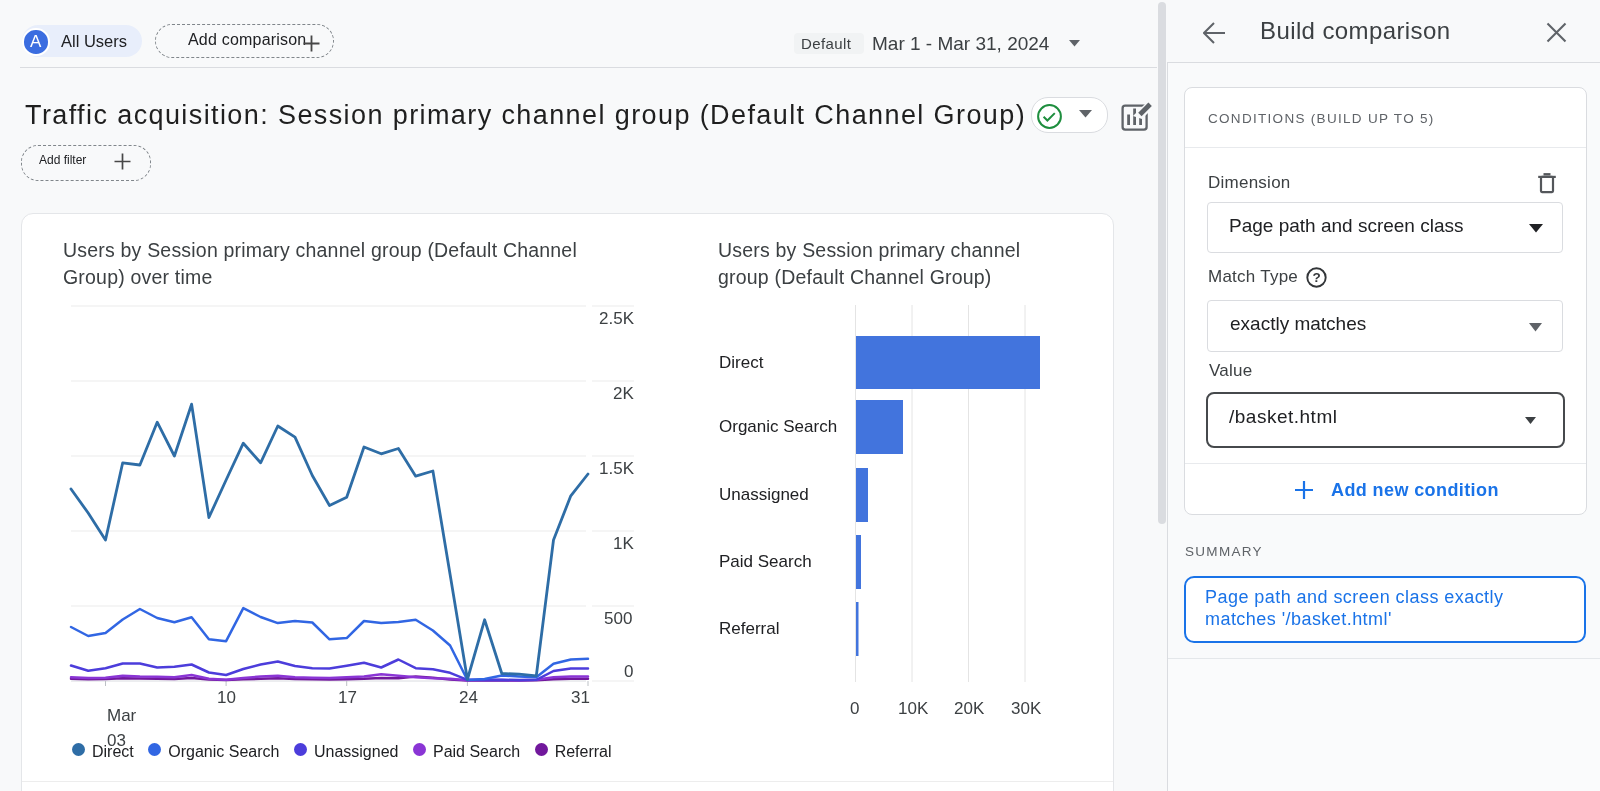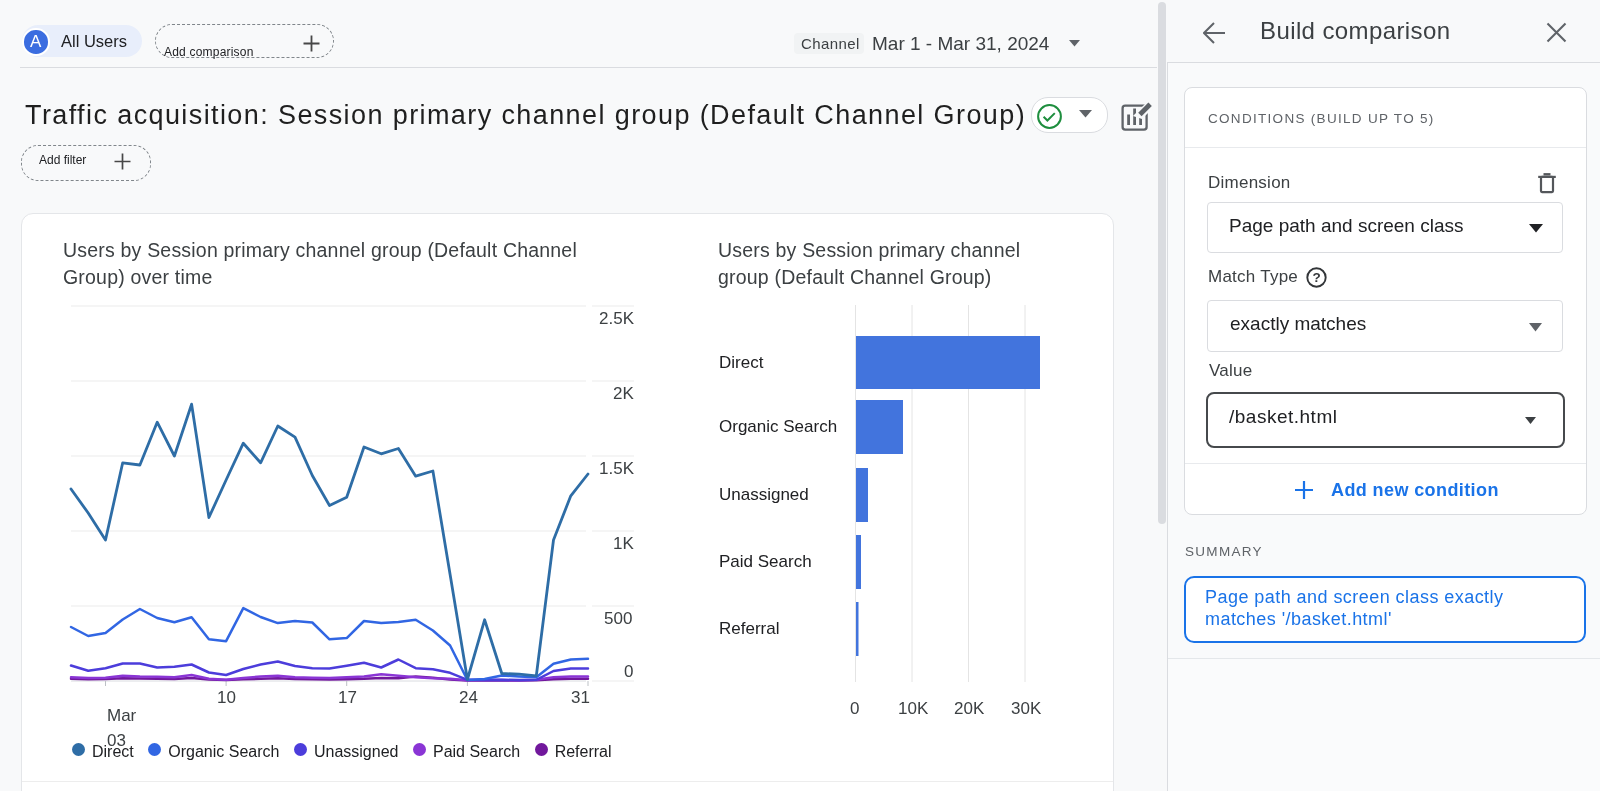--- a/index.html
+++ b/index.html
@@ -11,27 +11,27 @@
 </head>
 <body>
 
 <div class="divh" style="left:20px;top:67px;width:1137px;"></div>
 
 <div class="abs" style="left:22px;top:25px;width:120px;height:32px;background:#e8eefb;border-radius:16px;"></div>
 <div class="abs" style="left:22px;top:28px;width:23.5px;height:23.5px;background:#3b6de0;border:2px solid #fff;border-radius:50%;color:#fff;font-size:17px;display:flex;align-items:center;justify-content:center;">A</div>
 <div class="abs" style="left:61px;top:32px;font-size:16.5px;color:#202124;">All Users</div>
 
 <div class="abs chip-dash" style="left:155px;top:24px;width:177px;height:32px;"></div>
-<div class="abs" style="left:164px;top:31px;font-size:12px;letter-spacing:0.2px;color:#202124;margin-top:14px;">Add comparison</div>
+<div class="abs" style="left:188px;top:31px;font-size:16px;letter-spacing:0.2px;color:#202124;">Add comparison</div>
 <svg class="abs" style="left:303px;top:35px;" width="17" height="17" viewBox="0 0 17 17">
     <path d="M8.5 0.5v16M0.5 8.5h16" stroke="#474747" stroke-width="1.8"></path>
   </svg>
 
 <div class="abs" style="left:794px;top:33px;width:70px;height:21px;background:#f1f3f4;border-radius:4px;"></div>
-<div class="abs" style="left:801px;top:35px;font-size:15px;color:#3c4043;letter-spacing:0.4px;">Channel</div>
+<div class="abs" style="left:801px;top:35px;font-size:15px;color:#3c4043;letter-spacing:0.4px;">Default</div>
 <div class="abs" style="left:872px;top:33px;font-size:19px;color:#3c4043;">Mar 1 - Mar 31, 2024</div>
 <svg class="abs" style="left:1069px;top:40px;" width="11" height="7" viewBox="0 0 11 7">
     <path d="M0 0h11L5.5 6.5z" fill="#5f6368"></path>
   </svg>
 
 <div class="abs" style="left:25px;top:99.5px;font-size:27px;letter-spacing:1.4px;color:#1f1f1f;">Traffic acquisition: Session primary channel group (Default Channel Group)</div>
 
 <div class="abs" style="left:1031px;top:97px;width:75px;height:34px;background:#fff;border:1px solid #dadce0;border-radius:17px;"></div>
 <svg class="abs" style="left:1036px;top:103px;" width="27" height="27" viewBox="0 0 27 27">
     <circle cx="13.5" cy="13.5" r="11.4" fill="none" stroke="#1e8e3e" stroke-width="2"></circle>

